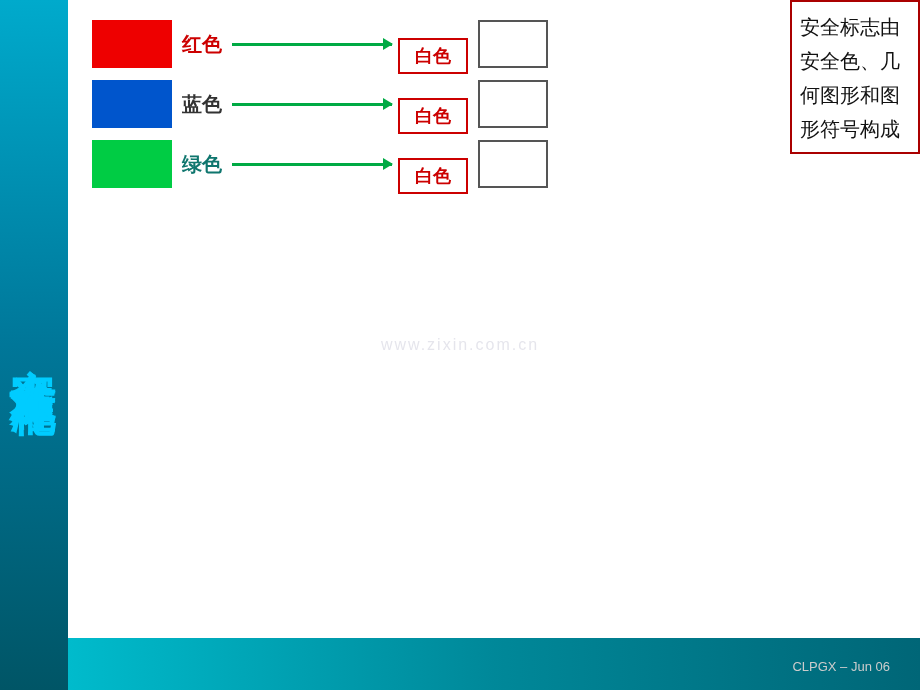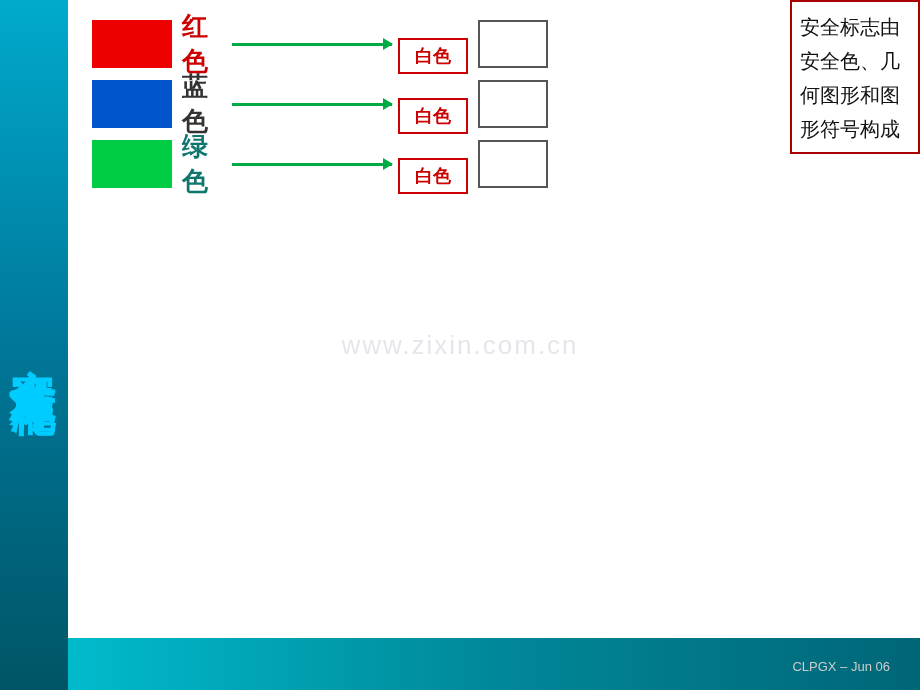--- a/index.html
+++ b/index.html
@@ -135,21 +135,21 @@
     .color-swatch {
       width: 80px;
       height: 48px;
       flex-shrink: 0;
     }
 
     .color-label {
       width: 60px;
       text-align: left;
       padding-left: 10px;
-      font-size: 26px;
+      font-size: 20px;
       font-weight: bold;
       flex-shrink: 0;
     }
 
     .arrow-line {
       flex: 1;
       height: 3px;
       background: #00aa44;
       position: relative;
       min-width: 80px;
@@ -217,21 +217,21 @@
       font-family: 'SimHei', 'Microsoft YaHei', sans-serif;
     }
 
     
     .watermark {
       position: absolute;
       top: 50%;
       left: 50%;
       transform: translate(-50%, -50%);
       color: rgba(180,180,200,0.35);
-      font-size: 26px;
+      font-size: 16px;
       font-family: Arial, sans-serif;
       pointer-events: none;
       white-space: nowrap;
       letter-spacing: 2px;
     }
 
     .red-label { color: #cc0000; }
     .blue-label { color: #333333; }
     .yellow-label { color: #000000; }
     .green-label { color: #0f766e; }

